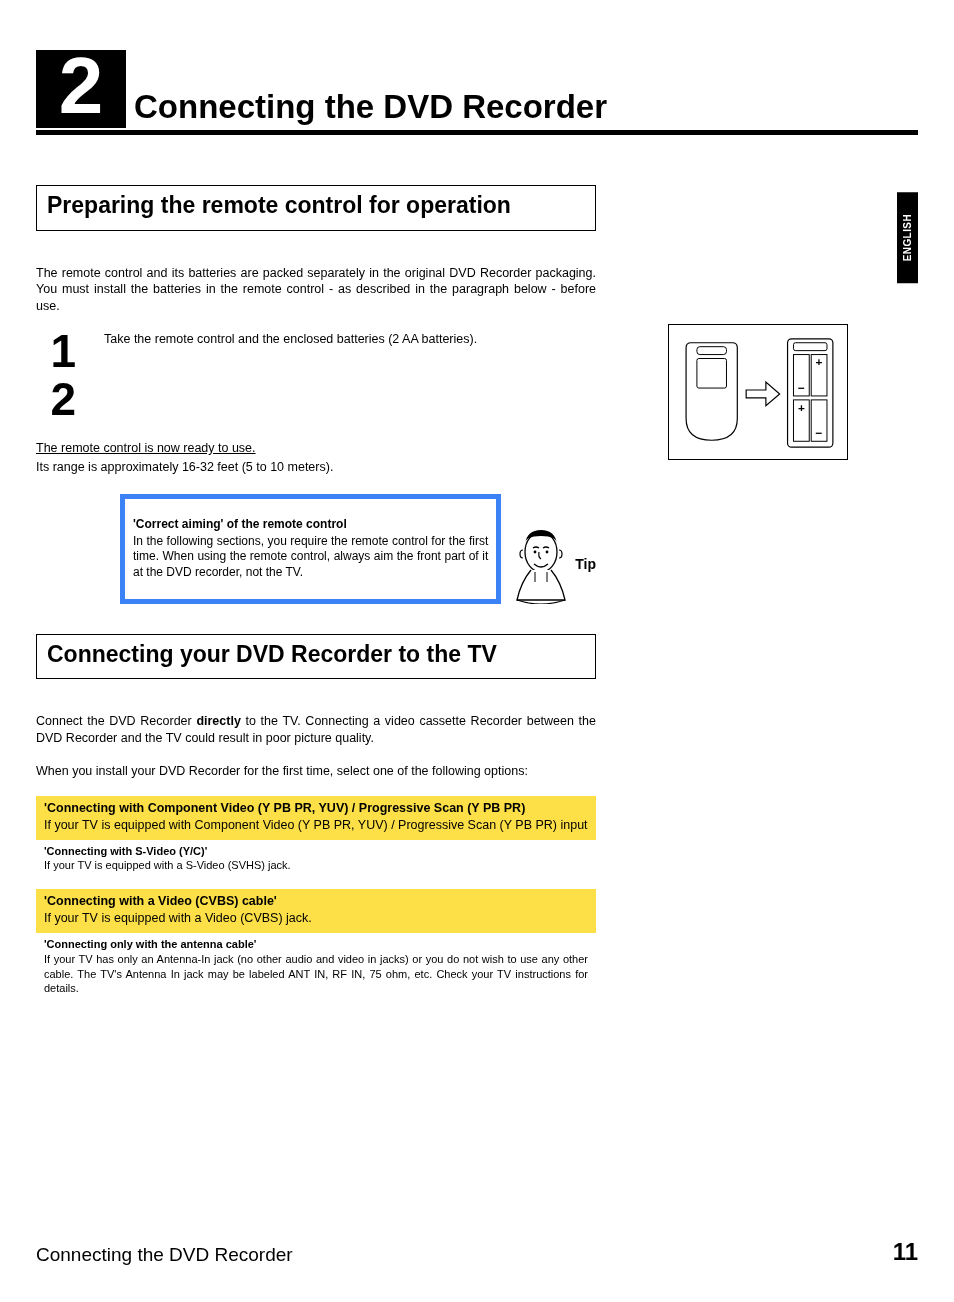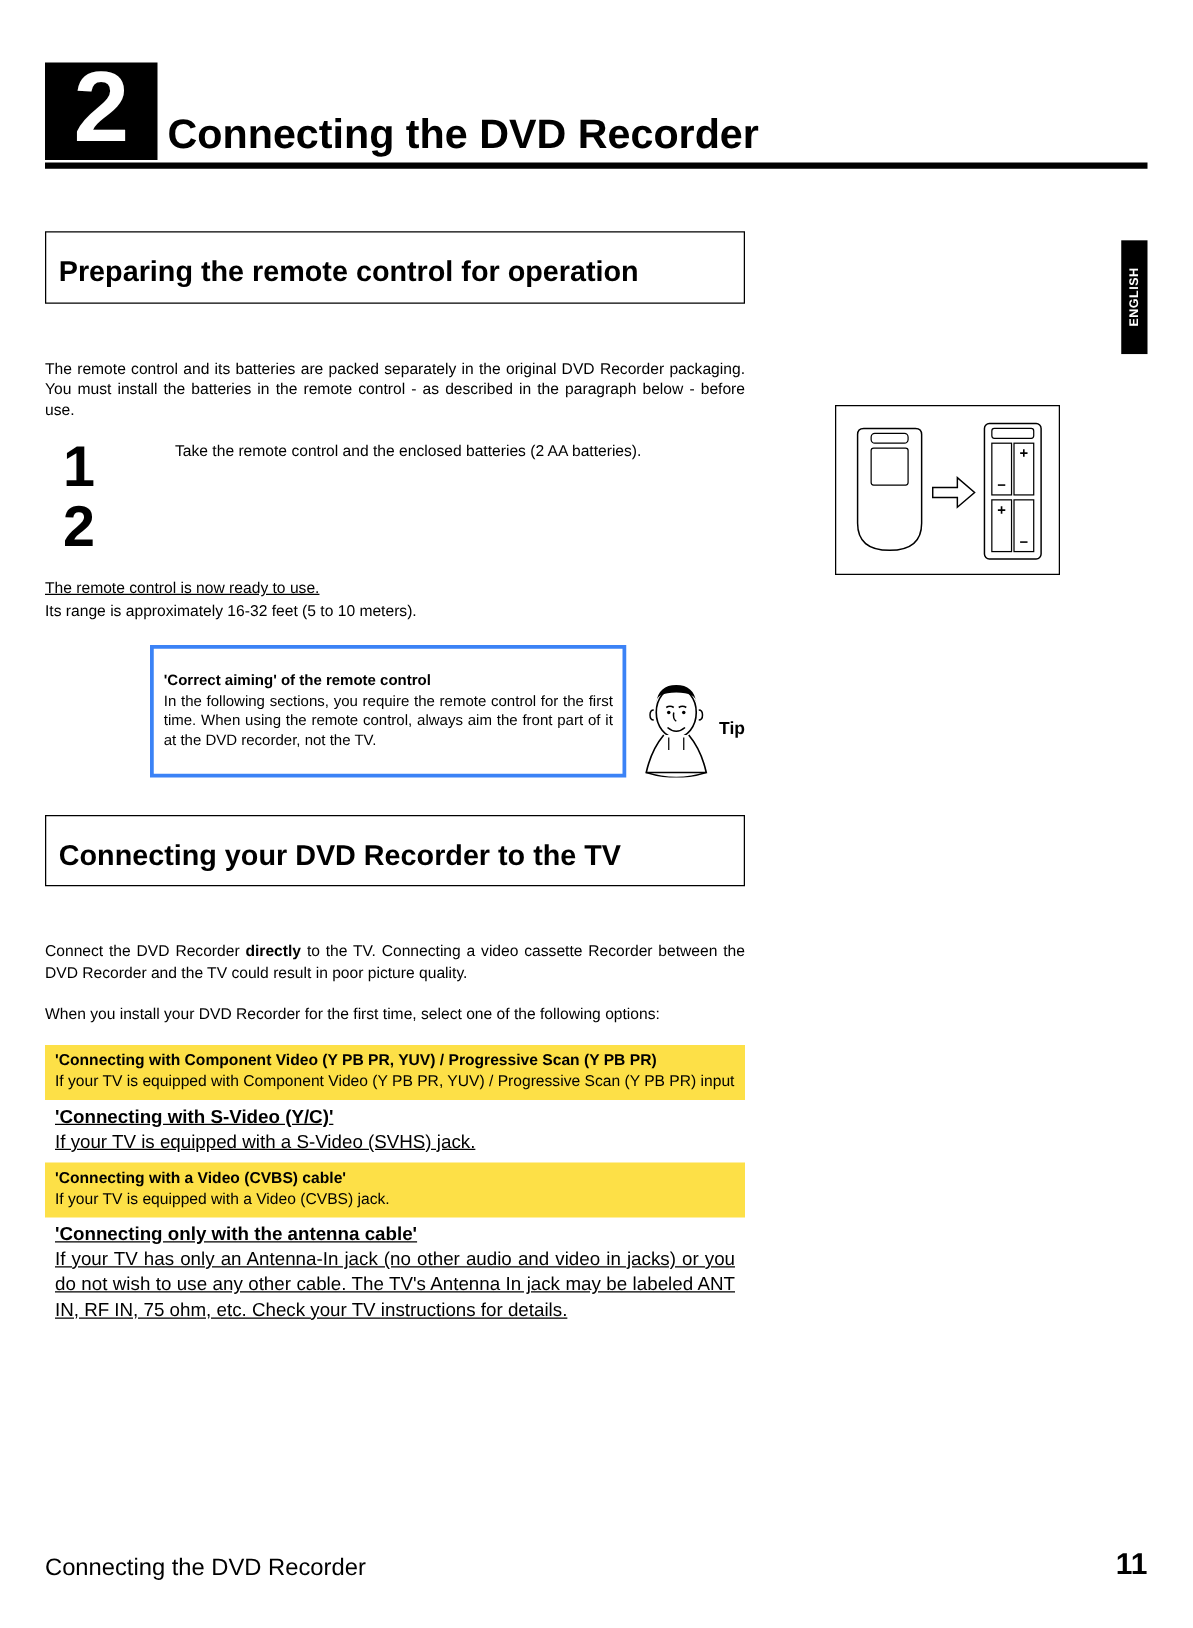--- a/index.html
+++ b/index.html
@@ -51,25 +51,25 @@
     letter-spacing: 0.4px;
     padding: 22px 5px;
     writing-mode: vertical-rl;
     transform: rotate(180deg);
   }
 
   .content { width: 560px; }
 
   .section-title-box {
     border: 1.5px solid #000;
-    padding: 18px 10px 10px 10px;
+    padding: 6px 10px 10px 10px;
     font-size: 23px;
     font-weight: 700;
     line-height: 1.2;
-    margin-bottom: 44px;
+    margin-bottom: 34px;
   }
 
   .para {
     font-size: 12.5px;
     line-height: 1.35;
     text-align: justify;
     margin-bottom: 16px;
   }
 
   .remote-diagram {
@@ -99,21 +99,21 @@
   }
 
   .tip-wrap {
     display: flex;
     align-items: flex-end;
     gap: 10px;
     margin: 18px 0 30px 0;
     padding-left: 84px;
   }
   .tip-box {
-    border: 3px solid #3b82f6;
+    border: 5px solid #3b82f6;
     padding: 18px 8px;
     width: 400px;
   }
   .tip-box .tip-title {
     font-size: 12px;
     font-weight: 700;
     margin-bottom: 3px;
   }
   .tip-box .tip-text {
     font-size: 12px;
@@ -130,25 +130,24 @@
   .tip-label { font-size: 14px; font-weight: 700; }
 
   .option-block {
     background: #fde047;
     padding: 4px 8px 6px 8px;
     font-size: 12.5px;
     line-height: 1.35;
     text-align: justify;
   }
   .option-block-plain {
-    padding: 4px 8px 6px 8px;
-    font-size: 15px;
-    line-height: 1.35;
-    text-align: justify;
-    text-decoration: underline;
+    padding: 4px 8px 16px 8px;
+    font-size: 11px;
+    line-height: 1.35;
+    text-align: justify;
   }
   .option-title { font-weight: 700; }
 
   .footer {
     position: absolute;
     left: 36px;
     right: 36px;
     bottom: 36px;
     display: flex;
     justify-content: space-between;
@@ -200,21 +199,21 @@
 
 <div class="content">
 
   <div class="section-title-box">Preparing the remote control for operation</div>
 
   <p class="para">The remote control and its batteries are packed separately in the original DVD Recorder packaging. You must install the batteries in the remote control - as described in the paragraph below - before use.</p>
 
   <div class="steps">
     <div class="step-row">
       <div class="step-num">1</div>
-      <div class="step-text" style="max-width:400px;margin-left:36px;">Take the remote control and the enclosed batteries (2 AA batteries).</div>
+      <div class="step-text" style="max-width:400px;">Take the remote control and the enclosed batteries (2 AA batteries).</div>
     </div>
     <div class="step-row">
       <div class="step-num">2</div>
     </div>
   </div>
 
   <p class="para" style="margin-bottom:2px;text-decoration:underline;">The remote control is now ready to use.</p>
   <p class="para">Its range is approximately 16-32 feet (5 to 10 meters).</p>
 
   <div class="tip-wrap">

